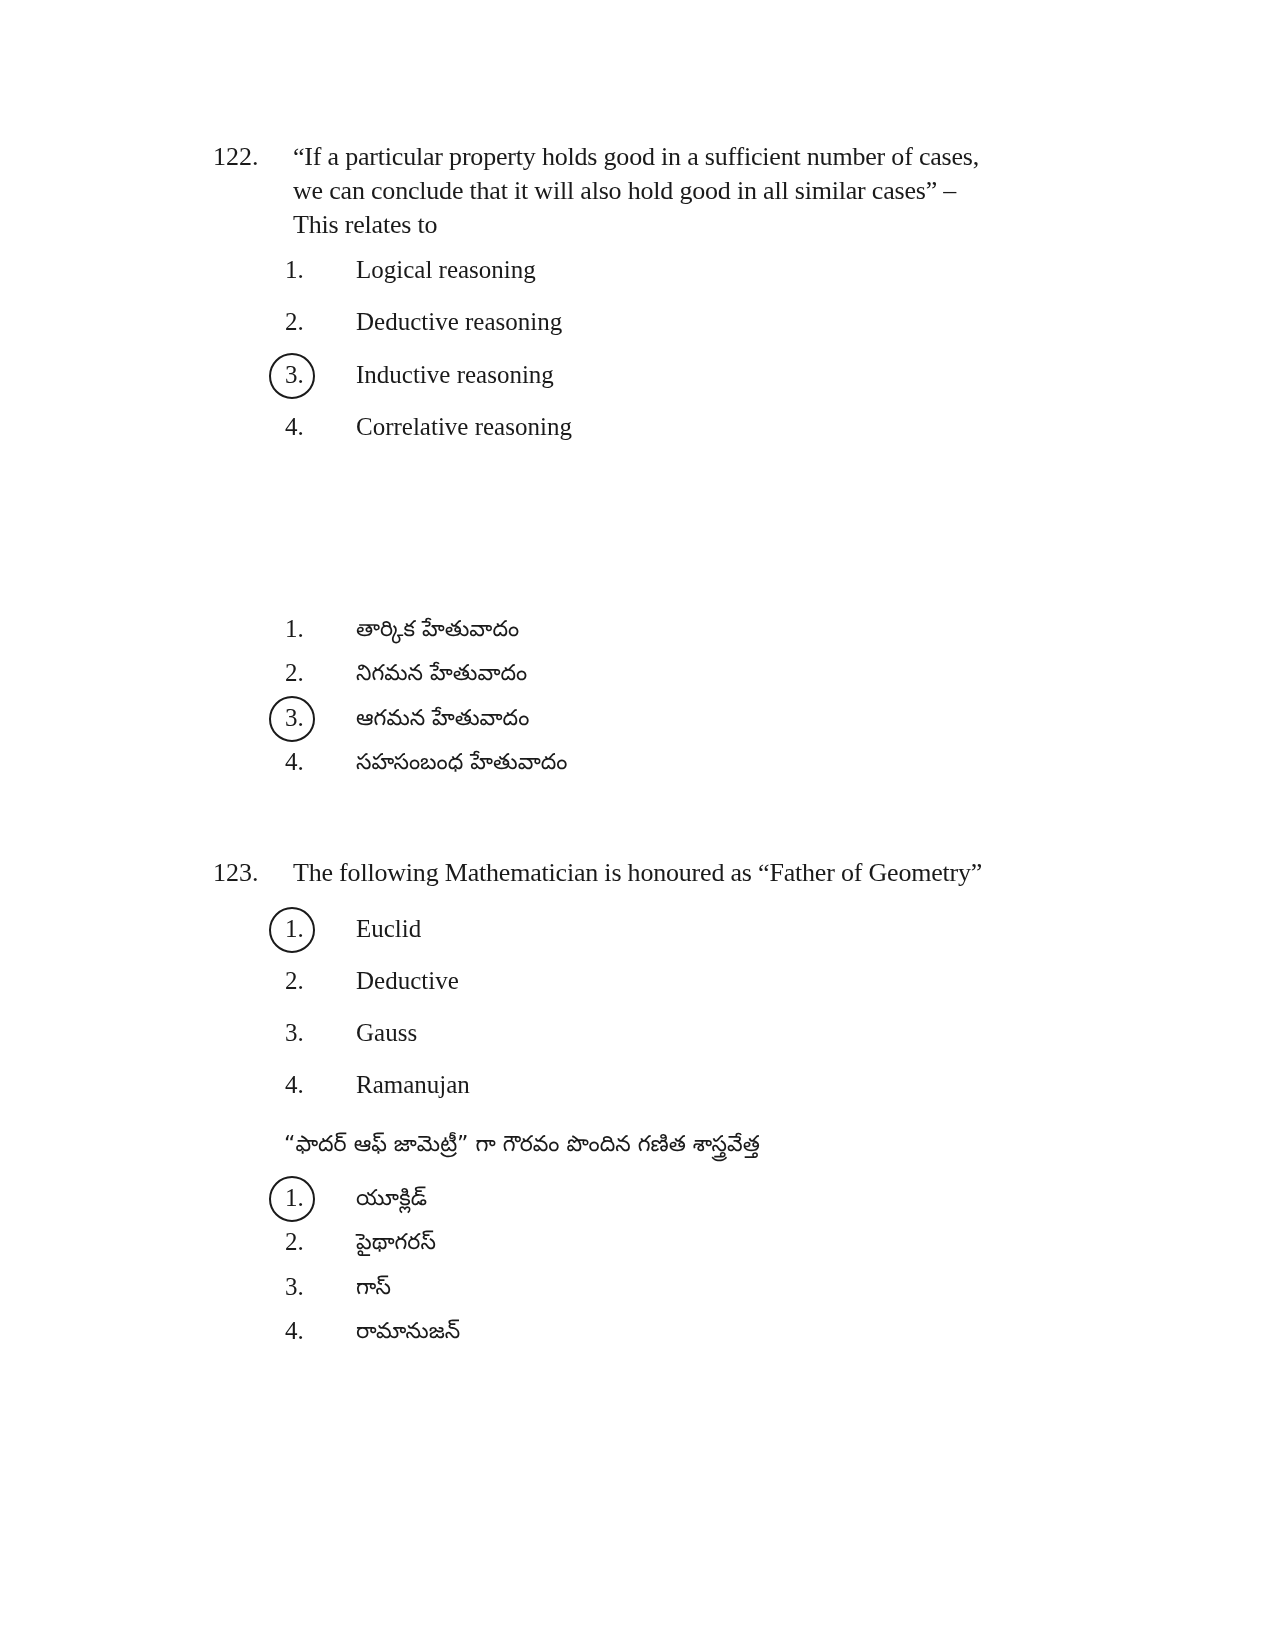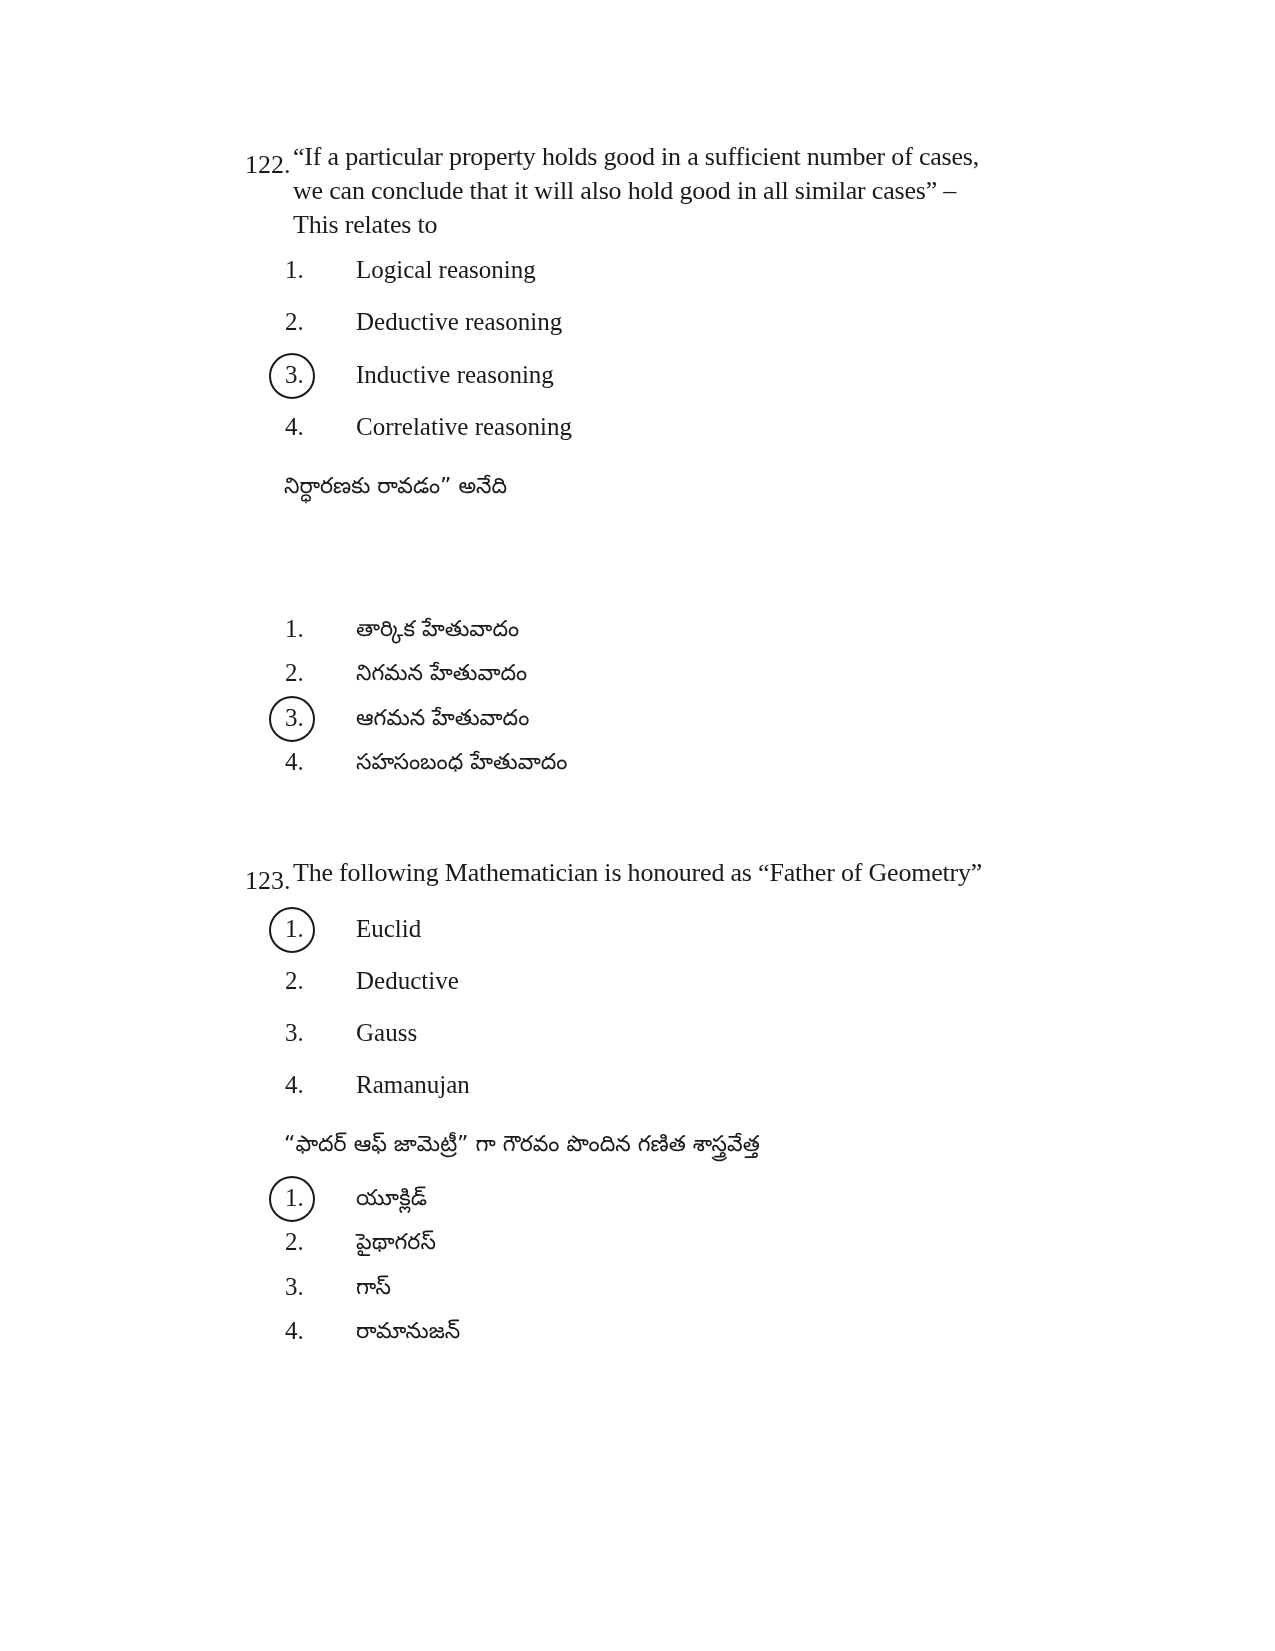--- a/index.html
+++ b/index.html
@@ -1,20 +1,20 @@
 <!DOCTYPE html>
 <html><head>
   <meta charset="utf-8">
   <style>
     html, body { margin: 0; padding: 0; background: #ffffff; }
     body { width: 1275px; height: 1651px; position: relative; overflow: hidden; color: #1a1a1a; }
     .serif { font-family: "Liberation Serif", "DejaVu Serif", serif; }
     .te { font-family: "DejaVu Sans", "Liberation Sans", sans-serif; }
     .q-head { position: absolute; left: 213px; font-size: 26px; line-height: 34px; }
-    .q-num { position: absolute; left: 0; top: 8px; margin-left: 32px; }
+    .q-num { position: absolute; left: 0; top: 0; }
     .q-text { position: absolute; left: 80px; top: 0; width: 720px; letter-spacing: -0.2px; }
     .opt { position: absolute; left: 285px; font-size: 25px; height: 40px; line-height: 40px; }
     .opt .num { position: absolute; left: 0; top: 0; width: 40px; }
     .opt .lbl { position: absolute; left: 71px; top: 0; white-space: nowrap; text-align: right; }
     .opt.te-opt .lbl { font-size: 22px; }
     .circle { position: absolute; left: -16px; top: -2px; width: 42px; height: 42px; border: 2px solid #1a1a1a; border-radius: 50%; }
     .te-block { position: absolute; left: 284px; font-size: 22px; line-height: 45px; width: 700px; }
     .te-line { display: block; white-space: nowrap; }
   </style>
 </head>
@@ -42,21 +42,20 @@
     <span class="circle"></span>
     <span class="num">3.</span>
     <span class="lbl">Inductive reasoning</span>
   </div>
   <div class="opt serif" style="top:407px;">
     <span class="num">4.</span>
     <span class="lbl">Correlative reasoning</span>
   </div>
 
   <div class="te-block te" style="top:463px;">
-    <span class="te-line">నిర్ధారణకు రావడం” అనేది</span>
   </div>
 
   <div class="opt te-opt" style="top:609px;">
     <span class="num serif">1.</span>
     <span class="lbl te">తార్కిక హేతువాదం</span>
   </div>
   <div class="opt te-opt" style="top:653px;">
     <span class="num serif">2.</span>
     <span class="lbl te">నిగమన హేతువాదం</span>
   </div>

